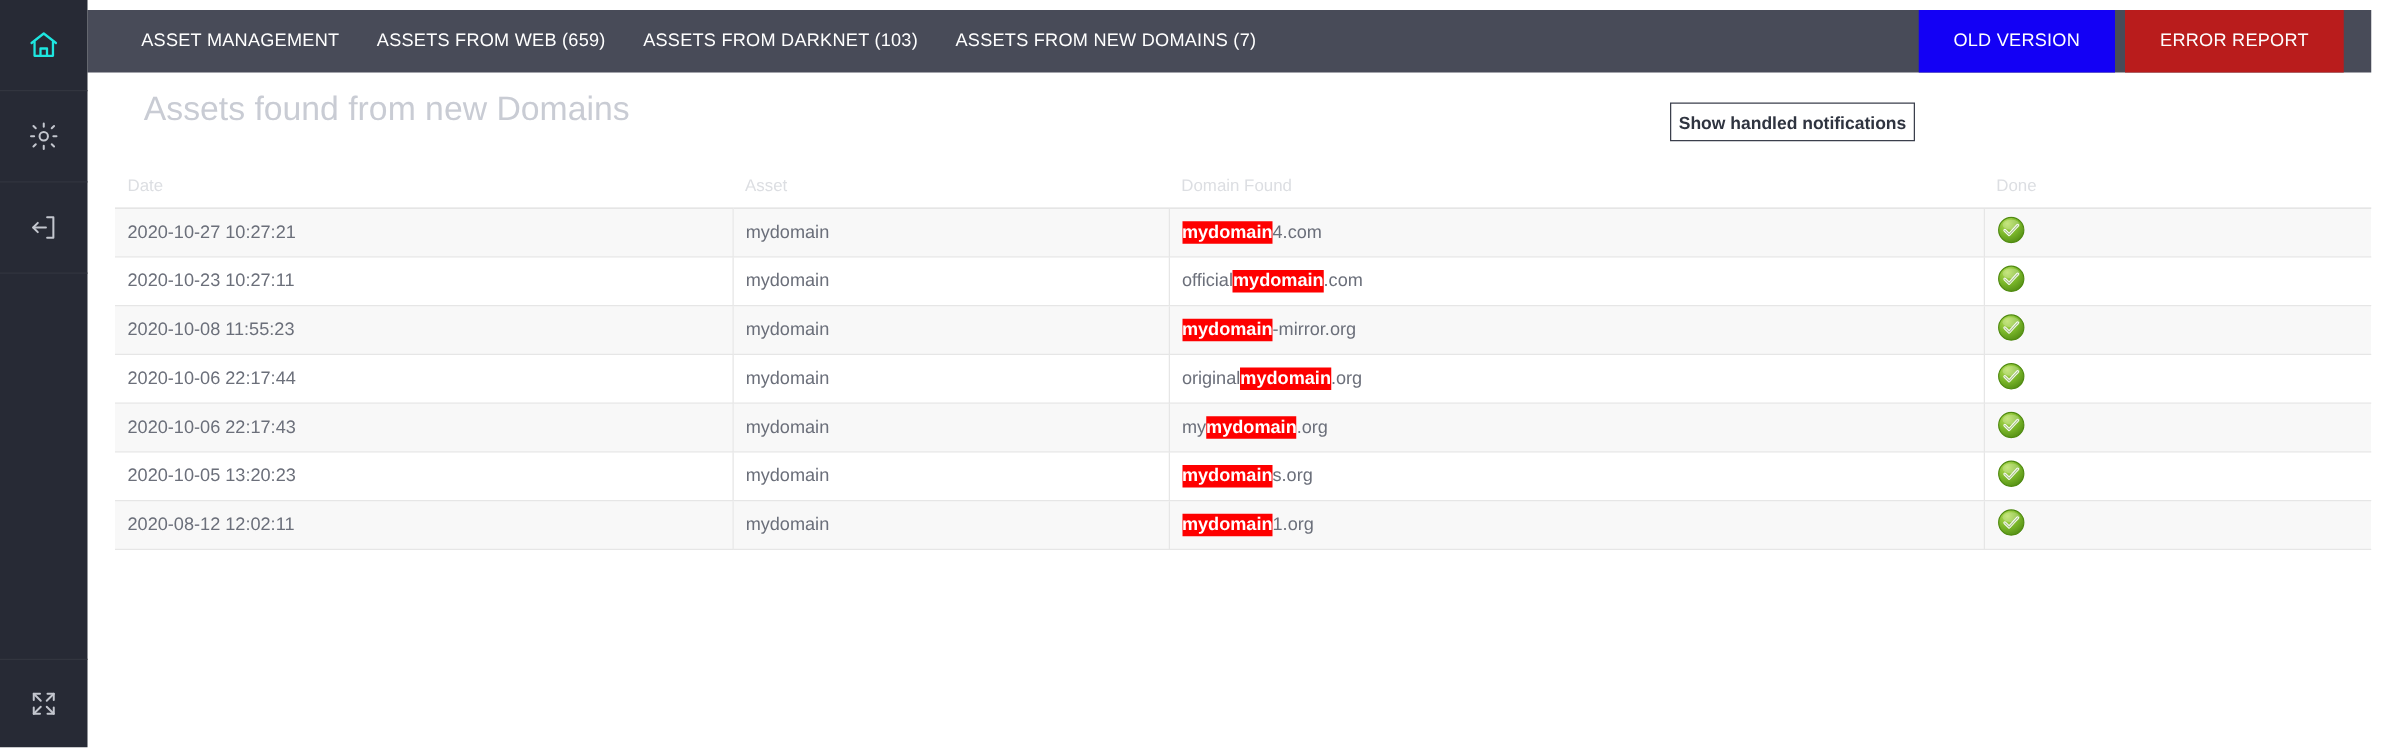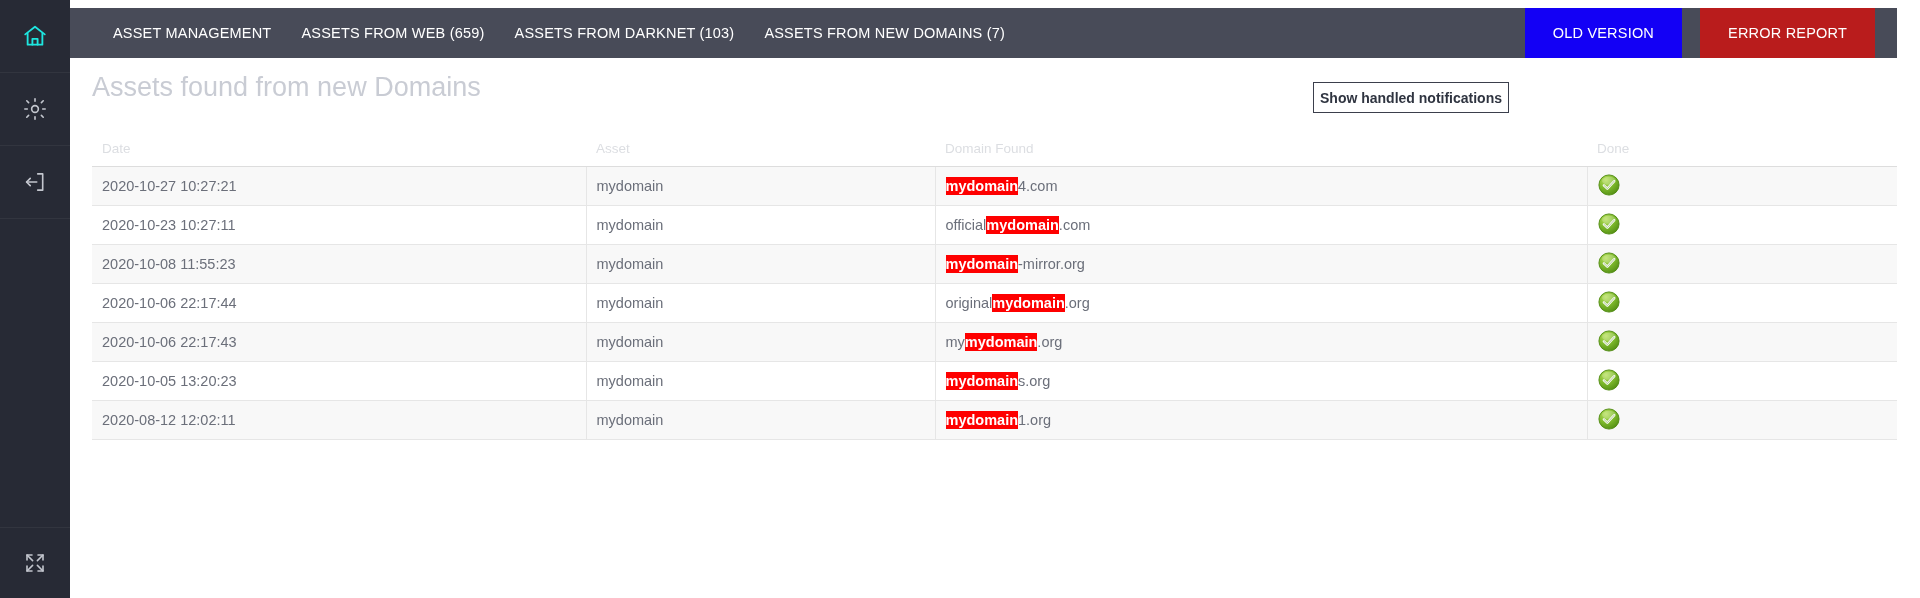--- a/index.html
+++ b/index.html
@@ -78,21 +78,21 @@
     letter-spacing: 0.2px;
     font-weight: 400;
     text-transform: uppercase;
     white-space: nowrap;
     cursor: pointer;
   }
   .nav-actions {
     display: flex;
     align-items: center;
     padding-right: 22px;
-    gap: 18px;
+    gap: 8px;
   }
   .nav-btn {
     height: 50px;
     display: flex;
     align-items: center;
     justify-content: center;
     padding: 0 28px;
     color: #ffffff;
     font-size: 14.5px;
     text-transform: uppercase;
@@ -109,20 +109,21 @@
   .content {
     position: absolute;
     left: 70px; top: 58px;
     width: 1850px;
     height: 540px;
     background: #ffffff;
   }
   .page-head {
     position: relative;
     height: 62px;
+    margin-left: 23px;
   }
   .page-title {
     position: absolute;
     left: 22px; top: 14px;
     font-size: 27px;
     font-weight: 400;
     color: #c9ccd4;
     white-space: nowrap;
   }
   .show-handled-btn {

